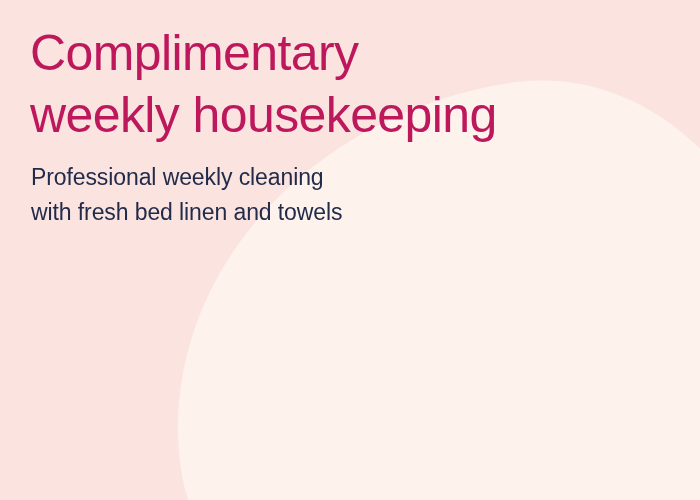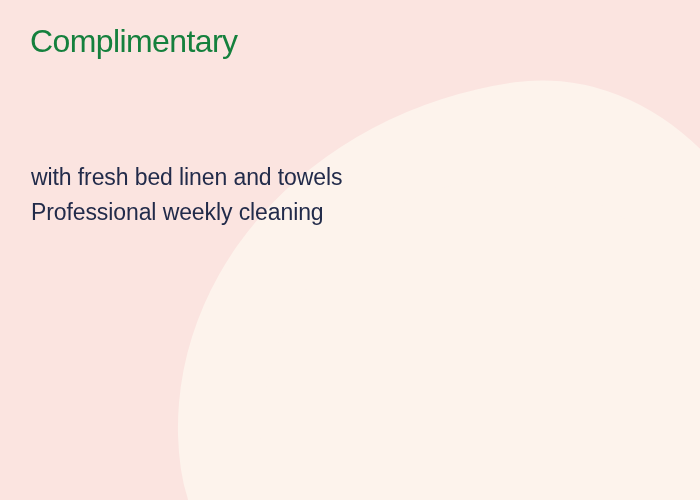--- a/index.html
+++ b/index.html
@@ -42,22 +42,22 @@
   }
   .content {
     position: relative;
     z-index: 3;
   }
   .headline {
     position: absolute;
     left: 30px;
     top: 22px;
     width: 620px;
-    color: #15803d;
-    font-size: 32px;
+    color: #be185d;
+    font-size: 50px;
     line-height: 1.24;
     font-weight: 400;
     letter-spacing: -0.6px;
   }
   .headline .l2 { display: block; }
   .subhead {
     position: absolute;
     left: 31px;
     top: 160px;
     width: 430px;
@@ -74,21 +74,22 @@
 
 <div class="card">
 
   <div class="blob"></div>
   <div class="blob2"></div>
 
   <div class="content">
 
     <div class="headline">
       <span class="l1">Complimentary</span>
+      <span class="l2">weekly housekeeping</span>
     </div>
 
     <div class="subhead">
+      <span>Professional weekly cleaning</span>
       <span>with fresh bed linen and towels</span>
-      <span>Professional weekly cleaning</span>
     </div>
 
   </div>
 </div>
 
 </body></html>

